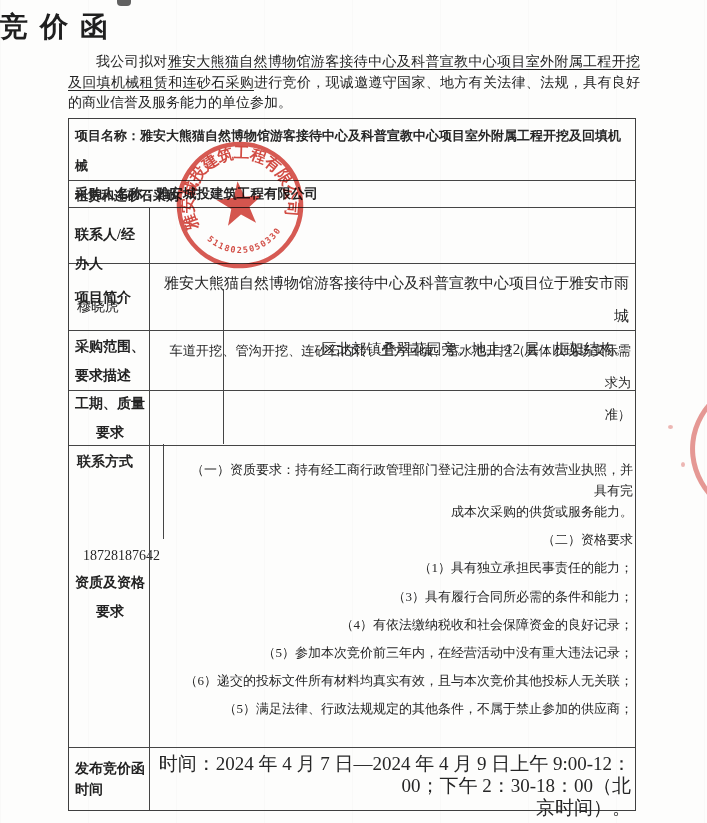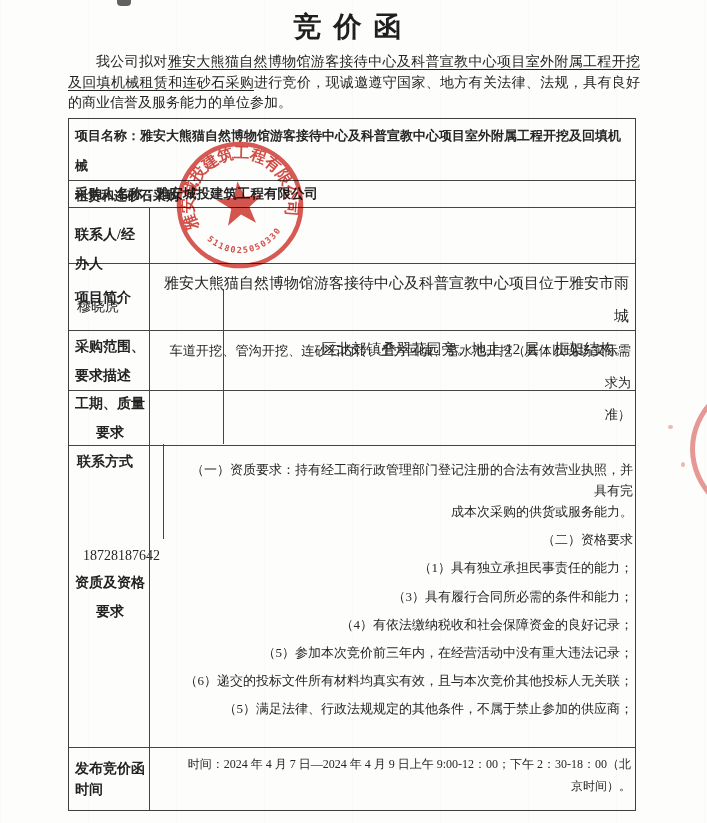--- a/index.html
+++ b/index.html
@@ -10,21 +10,21 @@
     background:#fdfdfc;
     background-image:repeating-linear-gradient(90deg, rgba(0,0,0,0.015) 0 1px, transparent 1px 88px);
     overflow:hidden;
   }
   .scan-smudge {
     position:absolute; left:117px; top:0; width:14px; height:6px;
     background:#3a3a3a; border-radius:0 0 4px 4px; opacity:.8;
   }
   .doc-title {
     position:absolute; top:8px; left:0; width:100%;
-    text-align:center; font-size:28px; font-weight:700; letter-spacing:12px;
+    text-align:left; font-size:28px; font-weight:700; letter-spacing:12px;
     color:#1f1f1f;
   }
   .intro {
     position:absolute; left:68px; top:52px; width:572px;
     font-size:14px; line-height:20.5px; text-align:justify; text-indent:2em;
     color:#242424;
   }
   .intro .u { text-decoration:underline; text-underline-offset:3px; text-decoration-thickness:1px; }
   
   .tbl {
@@ -56,21 +56,21 @@
   .r-summary   { height:67px; }
   .r-summary .content { font-size:15px; line-height:33px; padding:3px 6px 0 8px; white-space:pre-line; }
   .r-scope     { height:60px; }
   .r-scope .content { font-size:13.2px; line-height:32px; padding:4px 4px 0 8px; white-space:pre-line; }
   .r-schedule  { height:55px; }
   .r-schedule .content { font-size:13.8px; line-height:23px; padding:6px 4px 0 8px; }
   .r-qual      { height:302px; }
   .r-qual .content { font-size:13px; line-height:21px; padding:13px 2px 0 8px;margin-left:25px; }
   .r-qual .q-item { margin-bottom:7.2px; white-space:pre-line; }
   .r-publish   { height:62px; border-bottom:none; }
-  .r-publish .content { font-size:12px; line-height:22px; padding:5px 4px 0 8px; white-space:pre-line; }
+  .r-publish .content { font-size:19px; line-height:22px; padding:5px 4px 0 8px; white-space:pre-line; }
   
   .seal {
     position:absolute; left:170px; top:135px; width:140px; height:140px;
     transform:rotate(-6deg); mix-blend-mode:multiply; opacity:.88;
     pointer-events:none;
   }
   .seal-edge {
     position:absolute; left:690px; top:377px; width:156px; height:146px;
     border:5px solid rgba(206,52,43,.5); border-radius:50%;
     transform:rotate(6deg); pointer-events:none;

